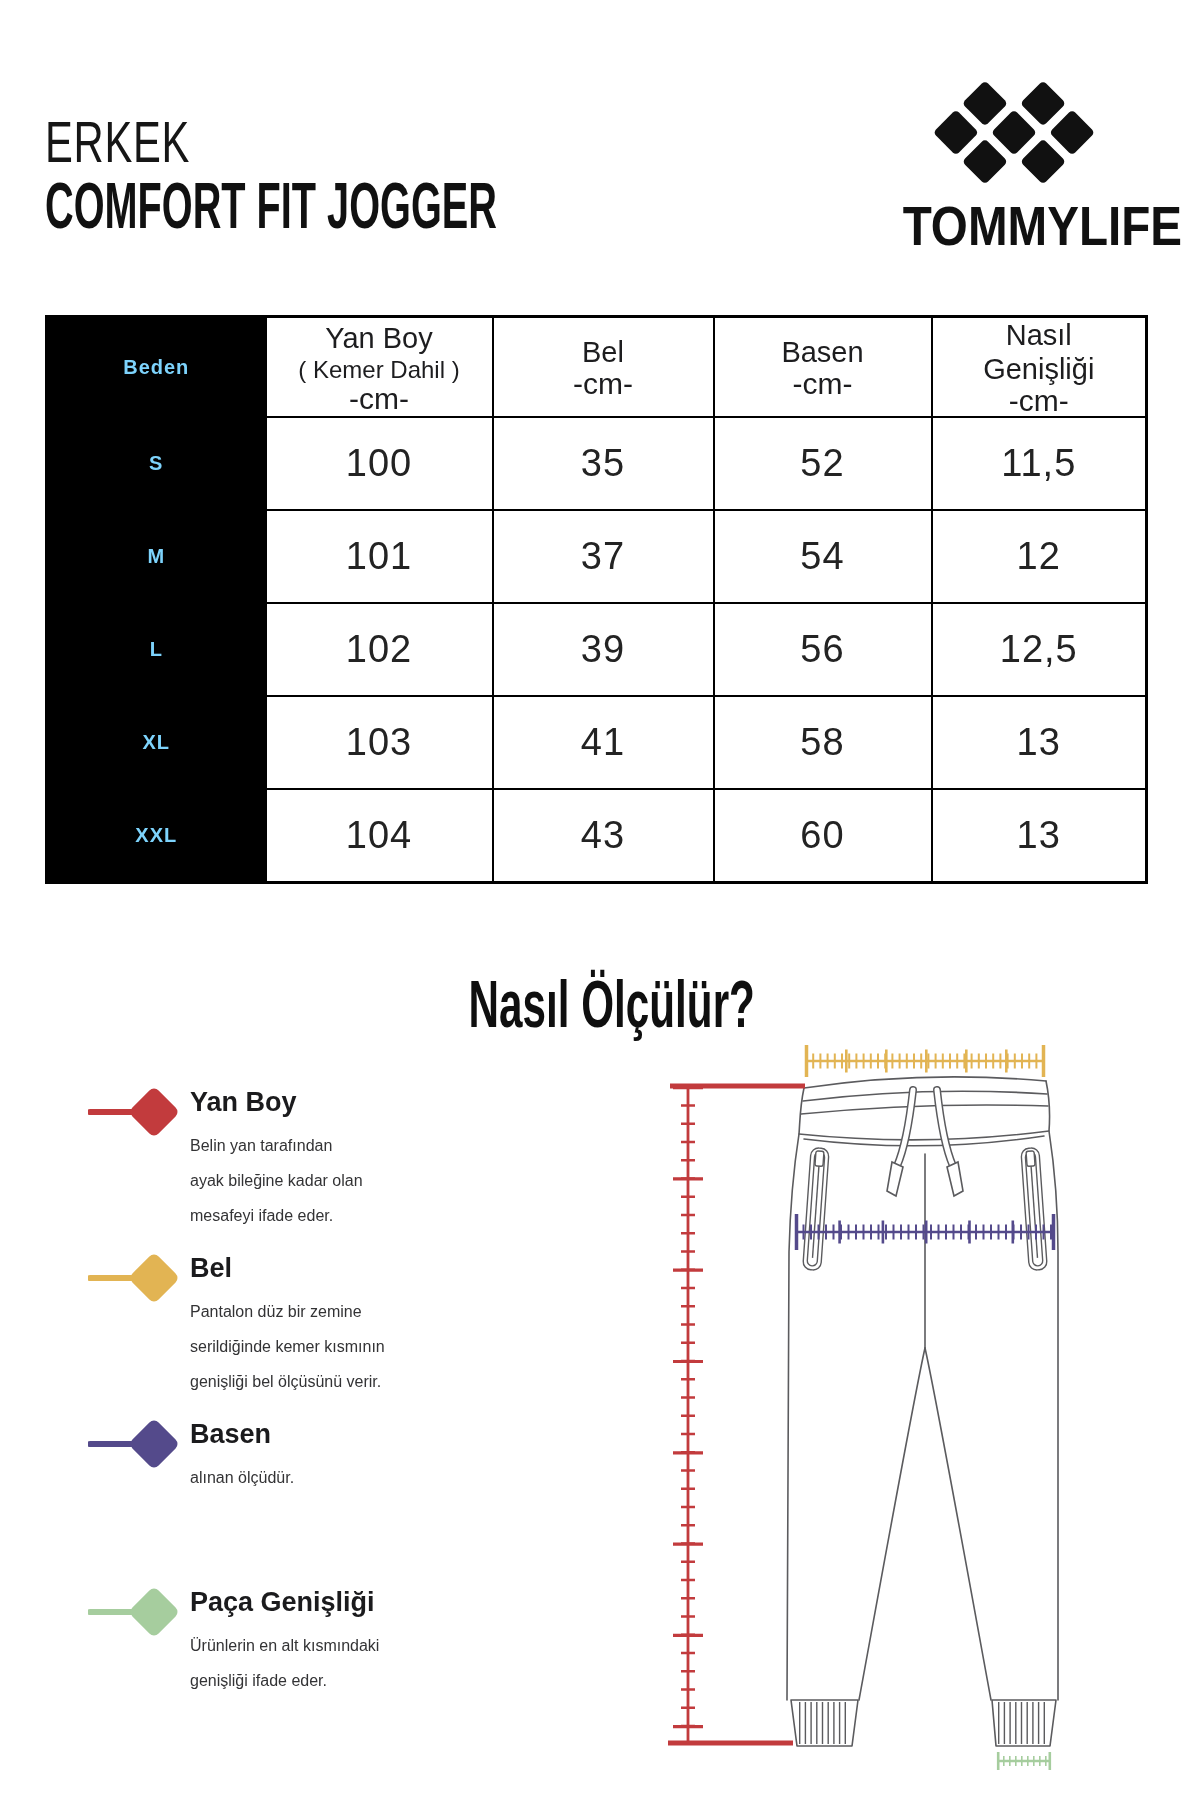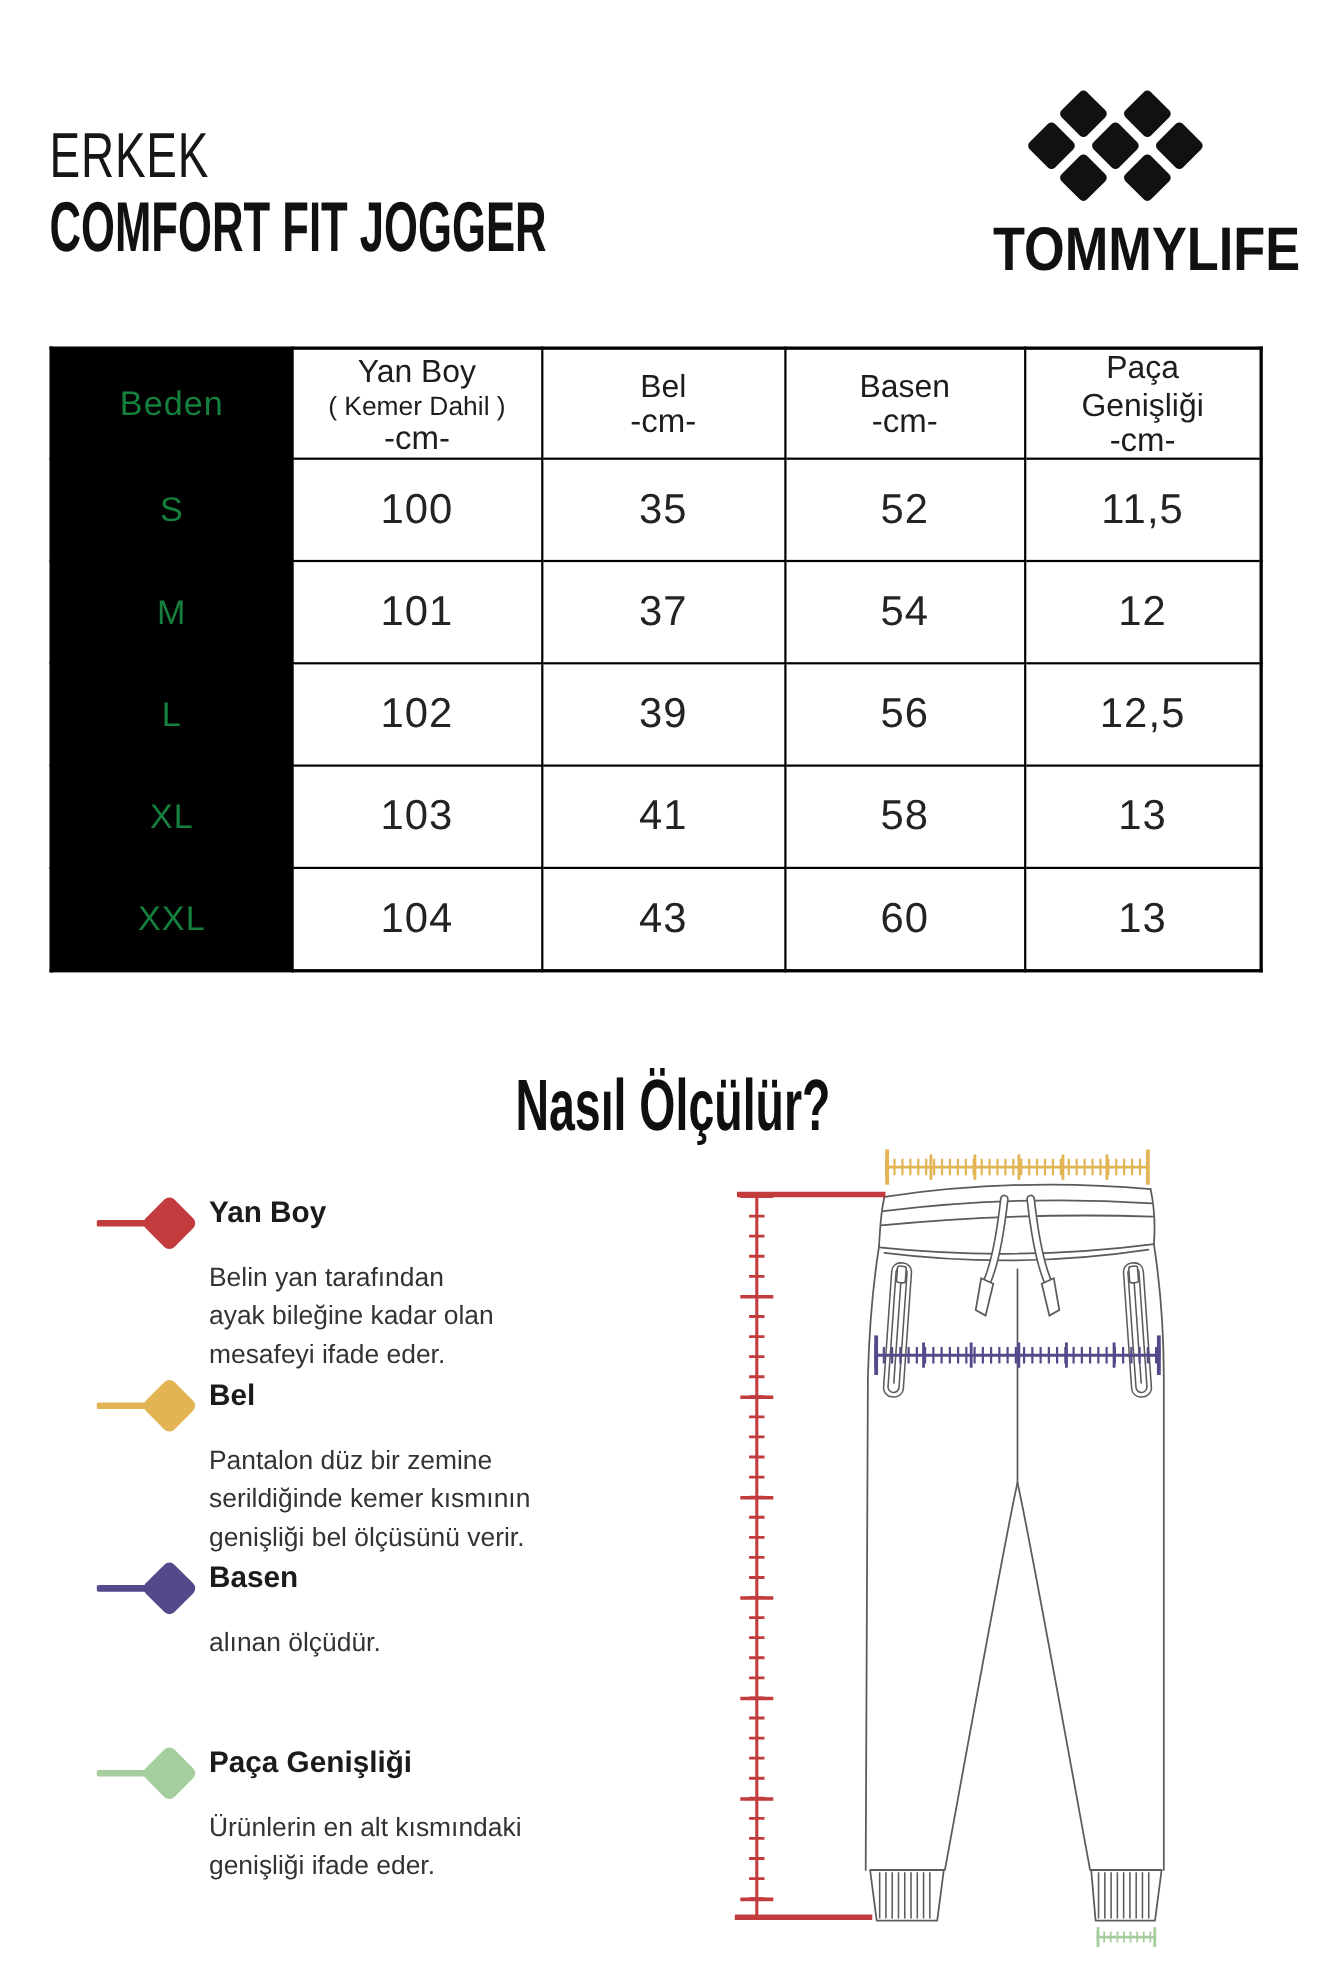--- a/index.html
+++ b/index.html
@@ -15,36 +15,36 @@
   .brand svg{display:block;margin:0 auto;}
   .brand-name{margin-top:4px;}
   .brand-name .cond{font-size:56px;font-weight:700;transform:scaleX(.85);transform-origin:center;color:#111;}
 
   
   table.size-table{position:absolute;left:45px;top:315px;width:1100px;border-collapse:collapse;
                    table-layout:fixed;border:3px solid #000;}
   table.size-table th,table.size-table td{border:2px solid #000;text-align:center;vertical-align:middle;padding:0;}
   table.size-table thead tr{height:100px;}
   table.size-table tbody tr{height:93px;}
-  .size-col{background:#000;color:#15803d;font-size:31px;font-weight:400;letter-spacing:1px;}
+  .size-col{background:#000;color:#7dd3fc;font-size:20px;font-weight:700;letter-spacing:1px;}
   td.val{font-size:38px;font-weight:400;letter-spacing:1px;color:#232323;}
   .th-main{font-size:29px;font-weight:400;line-height:34px;}
   .th-sub{font-size:24px;font-weight:400;line-height:29px;}
   .th-unit{font-size:30px;font-weight:400;line-height:30px;}
 
   
   .measure-title{position:absolute;left:0;top:956px;width:100%;margin:12px;text-align:center;font-weight:700;}
   .measure-title .cond{font-size:66px;font-weight:700;transform:scaleX(.64);transform-origin:center;color:#0f0f0f;line-height:1.1;}
 
   
   .legend-item{position:absolute;left:88px;display:flex;align-items:flex-start;}
   .legend-item svg{flex:0 0 auto;margin-top:-6px;}
   .legend-text{margin-left:6px;width:370px;}
   .legend-label{font-size:27px;font-weight:700;color:#1b1b1d;line-height:32px;}
-  .legend-desc{margin-top:26px;font-size:24px;font-weight:400;color:#333335;}
+  .legend-desc{margin-top:10px;font-size:16px;font-weight:400;color:#333335;}
   .legend-desc div{line-height:35px;}
 
   
   .diagram{position:absolute;left:560px;top:1030px;width:640px;height:770px;}
 </style>
 </head>
 <body>
 
 <div class="page">
 
@@ -92,21 +92,21 @@
         </th>
         <th>
           <div class="th-main">Bel</div>
           <div class="th-unit">-cm-</div>
         </th>
         <th>
           <div class="th-main">Basen</div>
           <div class="th-unit">-cm-</div>
         </th>
         <th>
-          <div class="th-main">Paça</div>
+          <div class="th-main">Nasıl</div>
           <div class="th-main">Genişliği</div>
           <div class="th-unit">-cm-</div>
         </th>
       </tr>
     </thead>
     <tbody>
       <tr>
         <th class="size-col">S</th>
         <td class="val">100</td>
         <td class="val">35</td>

